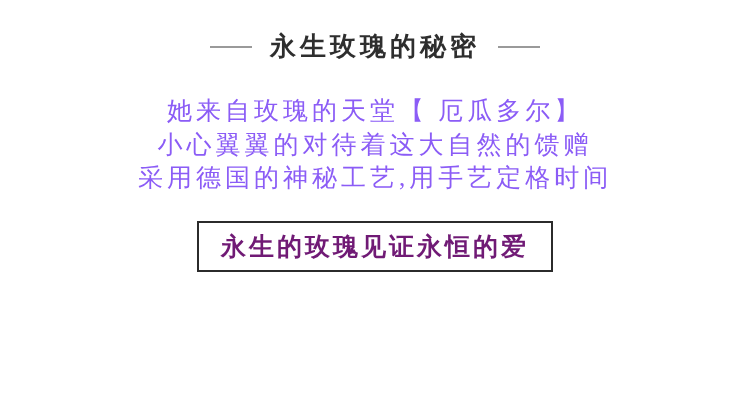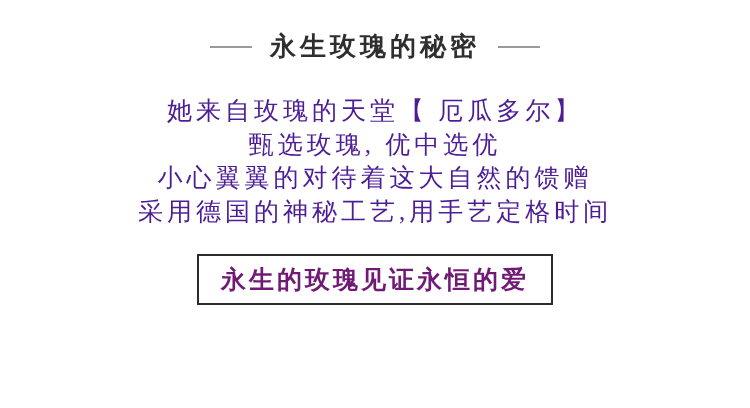--- a/index.html
+++ b/index.html
@@ -45,21 +45,21 @@
   .body-lines {
     margin-top: 32px;
     text-align: center;
   }
   .body-lines p {
     margin: 0;
     font-size: 25px;
     line-height: 33.5px;
     letter-spacing: 4px;
     font-weight: 400;
-    color: #4c1d95;
+    color: #8b5cf6;
     white-space: nowrap;
   }
   .quote-box {
     margin-top: 26px;
     box-sizing: border-box;
     width: 356px;
     height: 51px;
     border: 2px solid #2b2b2b;
     display: flex;
     align-items: center;
@@ -79,21 +79,20 @@
 <div class="canvas">
 
   <div class="title-row">
     <span class="dash"></span>
     <h1 class="title">永生玫瑰的秘密</h1>
     <span class="dash"></span>
   </div>
 
   <div class="body-lines">
     <p>她来自玫瑰的天堂【 厄瓜多尔】</p>
-    <p>甄选玫瑰, 优中选优</p>
     <p>小心翼翼的对待着这大自然的馈赠</p>
     <p>采用德国的神秘工艺,用手艺定格时间</p>
   </div>
 
   <div class="quote-box">
     <span>永生的玫瑰见证永恒的爱</span>
   </div>
 
 </div>
 

